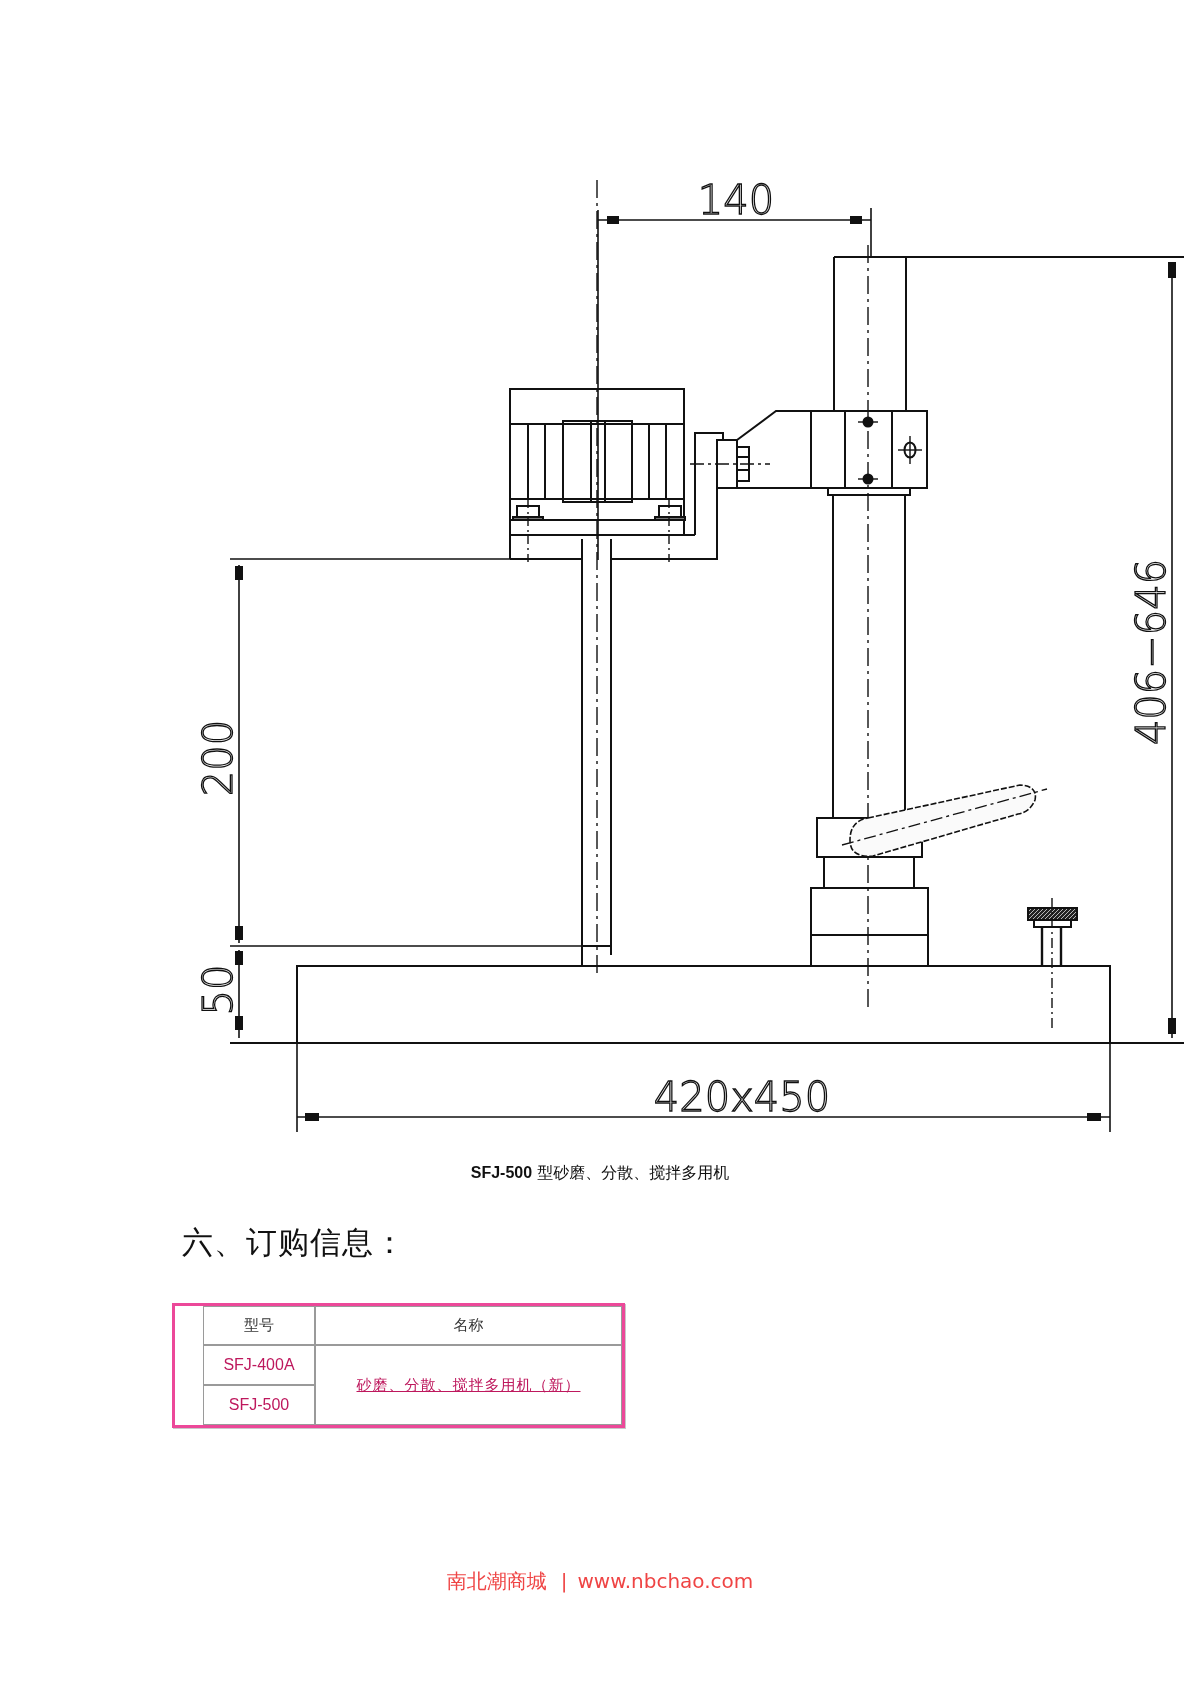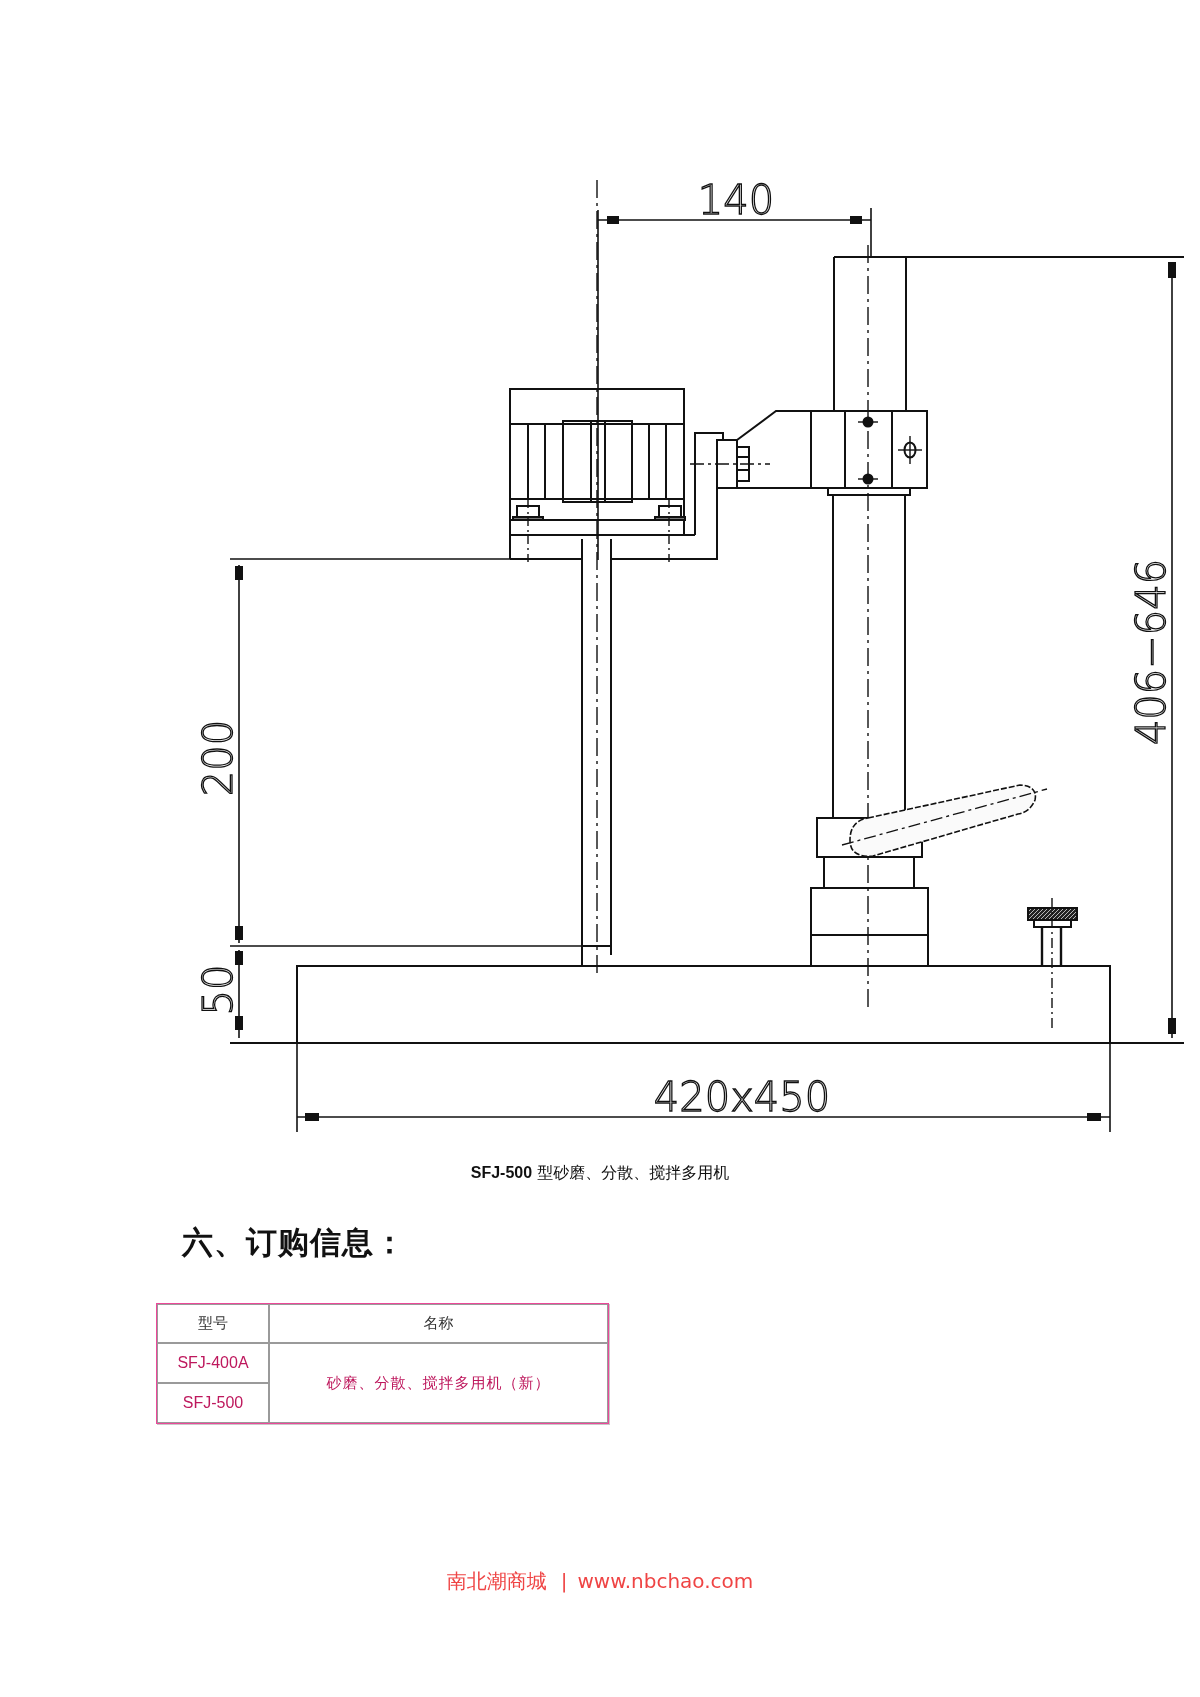--- a/index.html
+++ b/index.html
@@ -7,30 +7,30 @@
            font-family: "DejaVu Sans", "Liberation Sans", sans-serif; color: #000; }
     #drawing { position: absolute; left: 0; top: 0; width: 1200px; height: 1140px; }
     .dimtxt { font-family: "DejaVu Sans", sans-serif; font-weight: 200; fill: none;
               stroke: #111; stroke-width: 1.3; }
     .caption { position: absolute; left: 0; width: 1200px; top: 1163px; text-align: center;
                font-family: "Liberation Sans", "DejaVu Sans", sans-serif; font-size: 16px;
                font-weight: bold; color: #111; }
     .caption .model { font-family: "Liberation Sans", sans-serif; font-weight: bold; }
     .caption .desc { font-family: "DejaVu Sans", sans-serif; font-weight: normal; }
     .section-heading { position: absolute; left: 182px; top: 1222px; font-size: 31px;
-                       font-family: "DejaVu Serif", serif; font-weight: bold; color: #111;
+                       font-family: "DejaVu Serif", serif; font-weight: normal; color: #111;
                        letter-spacing: 1px; }
-    .order-table { position: absolute; left: 156px; top: 1303px; width: 453px;
+    .order-table { position: absolute; left: 172px; top: 1303px; width: 453px;
                    border-collapse: separate; border-spacing: 0;
-                   border: 1px solid #ec4899; box-shadow: 1px 1px 0 #c8c8c8; }
+                   border: 3px solid #ec4899; box-shadow: 1px 1px 0 #c8c8c8; padding-left: 28px; }
     .order-table td, .order-table th { border: 1px solid #9a9a9a; text-align: center;
                    font-weight: normal; font-size: 15px; padding: 0; color: #be185d; }
     .order-table th { height: 37px; font-family: "DejaVu Sans", sans-serif; font-size: 15px; color: #333; }
     .order-table td.model { width: 110px; height: 38px; font-family: "Liberation Sans", sans-serif; font-size: 16px; }
-    .order-table td.name { font-family: "DejaVu Sans", sans-serif; font-size: 15px; letter-spacing: 1px; }
+    .order-table td.name { font-family: "DejaVu Sans", sans-serif; font-size: 15px; letter-spacing: 1px; text-decoration: underline; }
     .footer { position: absolute; left: 0; width: 1200px; top: 1568px; text-align: center;
               font-size: 20px; color: #ef4444; font-family: "DejaVu Sans", sans-serif; }
     .footer .sep { margin: 0 10px 0 14px; }
   </style>
 </head>
 <body>
 
 <svg id="drawing" viewBox="0 0 1200 1140" xmlns="http://www.w3.org/2000/svg">
   <defs>
     <pattern id="knurl" width="4" height="4" patternUnits="userSpaceOnUse">

